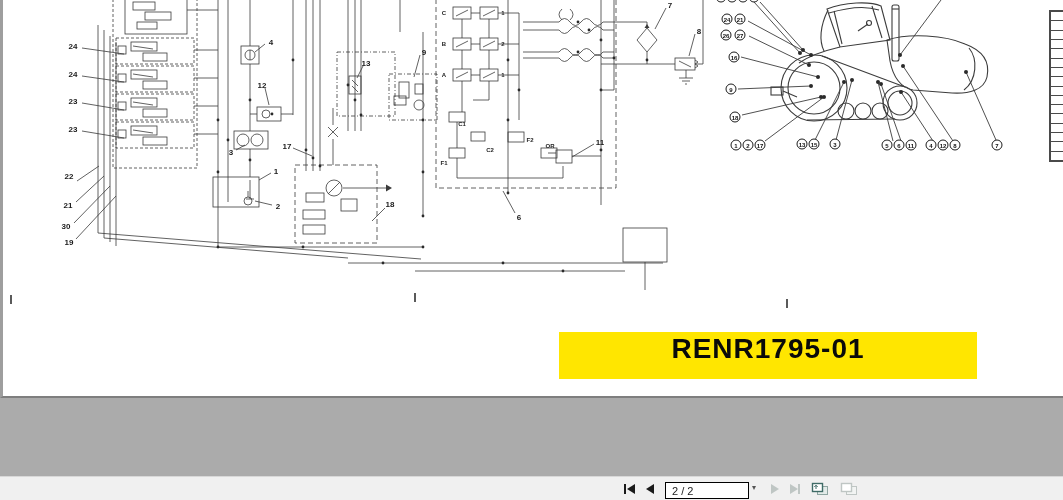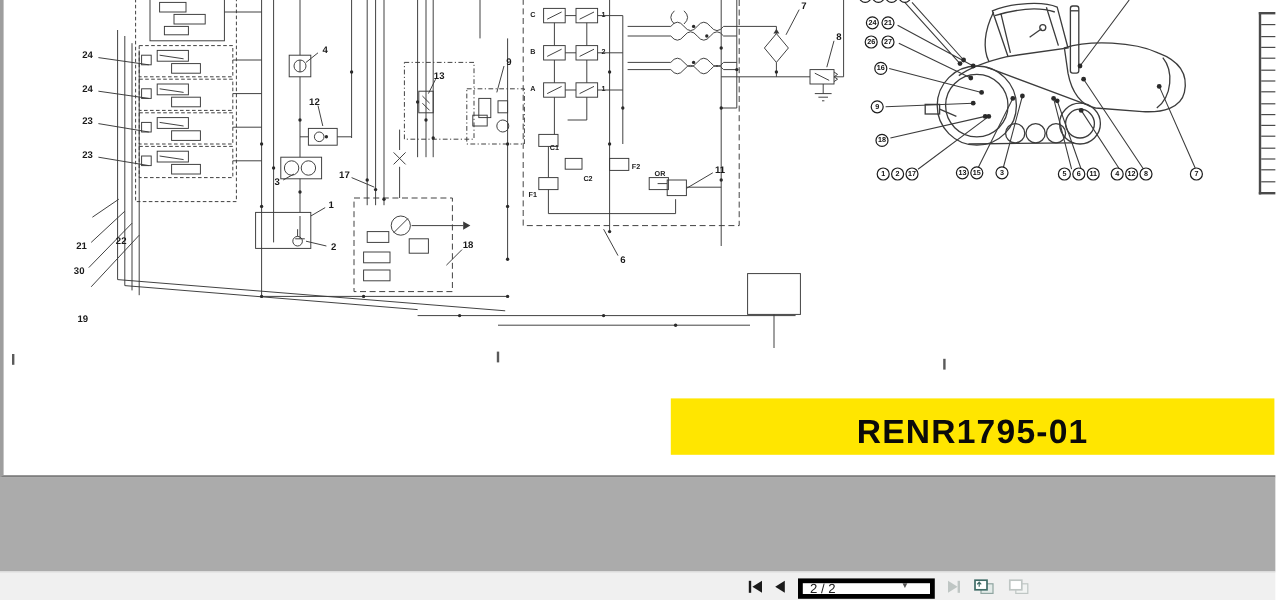--- a/index.html
+++ b/index.html
@@ -15,22 +15,22 @@
 
   .sch-label { position:absolute; transform:translate(-50%,-50%);
                font-size:8px; font-weight:bold; color:#1a1a1a; pointer-events:none; white-space:nowrap; }
   .sch-letter { position:absolute; transform:translate(-50%,-50%);
                 font-size:6px; font-weight:600; color:#222; pointer-events:none; white-space:nowrap; }
   .callout { position:absolute; width:11px; height:11px; border:1px solid #1c1c1c;
              border-radius:50%; background:#fff; color:#111; font-size:6px; font-weight:bold;
              line-height:10px; text-align:center; transform:translate(-50%,-50%);
              pointer-events:none; }
 
-  .banner { position:absolute; left:556px; top:332px; width:503px; height:47px;
-            background:#FFE600; text-align:center; padding-top:14px; }
+  .banner { position:absolute; left:556px; top:332px; width:418px; height:47px;
+            background:#FFE600; text-align:center; padding-top:3px; }
   .banner-title { font-size:28px; font-weight:bold; letter-spacing:1px; color:#0a0a0a; line-height:28px; }
   .banner-sub { font-size:12px; font-weight:bold; color:#0a0a0a; line-height:13px; }
 
   .legend-table { position:absolute; left:1046px; top:10px; width:17px; height:152px;
                   background:#fff; border:2px solid #4a4a4a; border-right:none;
                   display:flex; flex-direction:column; }
   .legend-row { flex:1; border-bottom:1px solid #4a4a4a; }
   .legend-row:last-child { border-bottom:none; }
 
   .fold-mark { position:absolute; width:2px; height:9px; background:#5a5a5a; }
@@ -45,21 +45,21 @@
             height:18px; cursor:pointer; }
   .tri-l { width:0; height:0; border-top:5px solid transparent; border-bottom:5px solid transparent;
            border-right:8px solid #1a1a1a; display:inline-block; }
   .tri-r { width:0; height:0; border-top:5px solid transparent; border-bottom:5px solid transparent;
            border-left:8px solid #1a1a1a; display:inline-block; }
   .tri-r.dis { border-left-color:#bfc6c4; }
   .bar { width:2px; height:10px; background:#1a1a1a; display:inline-block; }
   .bar.dis { background:#bfc6c4; }
   .first-gap { margin-right:1px; }
   .page-box { position:relative; width:95px; height:17px; }
-  .page-box input { width:114px; height:17px; border:4px solid #000000; background:#fff;
+  .page-box input { width:84px; height:17px; border:1px solid #000000; background:#fff;
                     font-family:"Liberation Sans", sans-serif; font-size:11px; color:#222;
                     padding:0 14px 0 6px; }
   .page-caret { position:absolute; right:4px; top:2px; font-size:8px; color:#555; cursor:pointer; }
 </style>
 </head>
 <body>
 
 <div class="screen">
 
   <div class="page-area">
@@ -272,24 +272,24 @@
           <circle cx="797" cy="53" r="2"></circle>
         <circle cx="897" cy="55" r="2"></circle>
       </g>
     </svg>
 
     <div>
         <div class="sch-label" style="left: 70px; top: 46px;">24</div>
         <div class="sch-label" style="left: 70px; top: 74px;">24</div>
         <div class="sch-label" style="left: 70px; top: 101px;">23</div>
         <div class="sch-label" style="left: 70px; top: 129px;">23</div>
-        <div class="sch-label" style="left: 66px; top: 201px; margin-left: 32px;">22</div>
+        <div class="sch-label" style="left: 66px; top: 176px;">22</div>
         <div class="sch-label" style="left: 65px; top: 205px;">21</div>
         <div class="sch-label" style="left: 63px; top: 226px;">30</div>
-        <div class="sch-label" style="left: 66px; top: 242px; margin-top: 24px;">19</div>
+        <div class="sch-label" style="left: 66px; top: 242px;">19</div>
         <div class="sch-label" style="left: 268px; top: 42px;">4</div>
         <div class="sch-label" style="left: 259px; top: 85px;">12</div>
         <div class="sch-label" style="left: 228px; top: 152px;">3</div>
         <div class="sch-label" style="left: 273px; top: 171px;">1</div>
         <div class="sch-label" style="left: 275px; top: 206px;">2</div>
         <div class="sch-label" style="left: 284px; top: 146px;">17</div>
         <div class="sch-label" style="left: 387px; top: 204px;">18</div>
         <div class="sch-label" style="left: 363px; top: 63px;">13</div>
         <div class="sch-label" style="left: 421px; top: 52px;">9</div>
         <div class="sch-label" style="left: 667px; top: 5px;">7</div>

